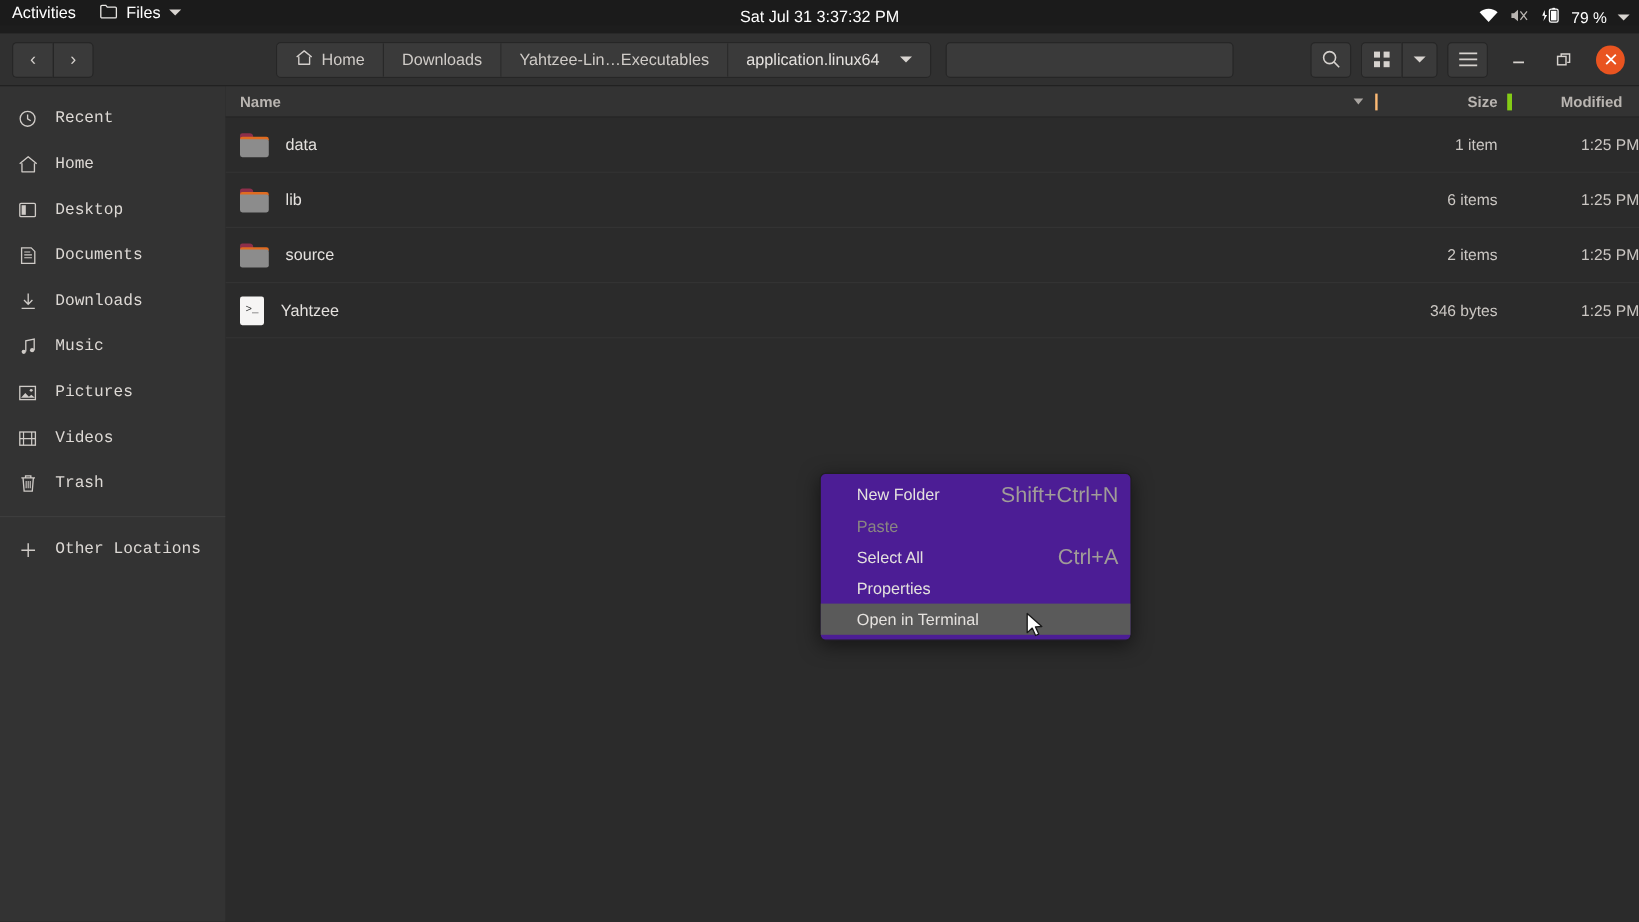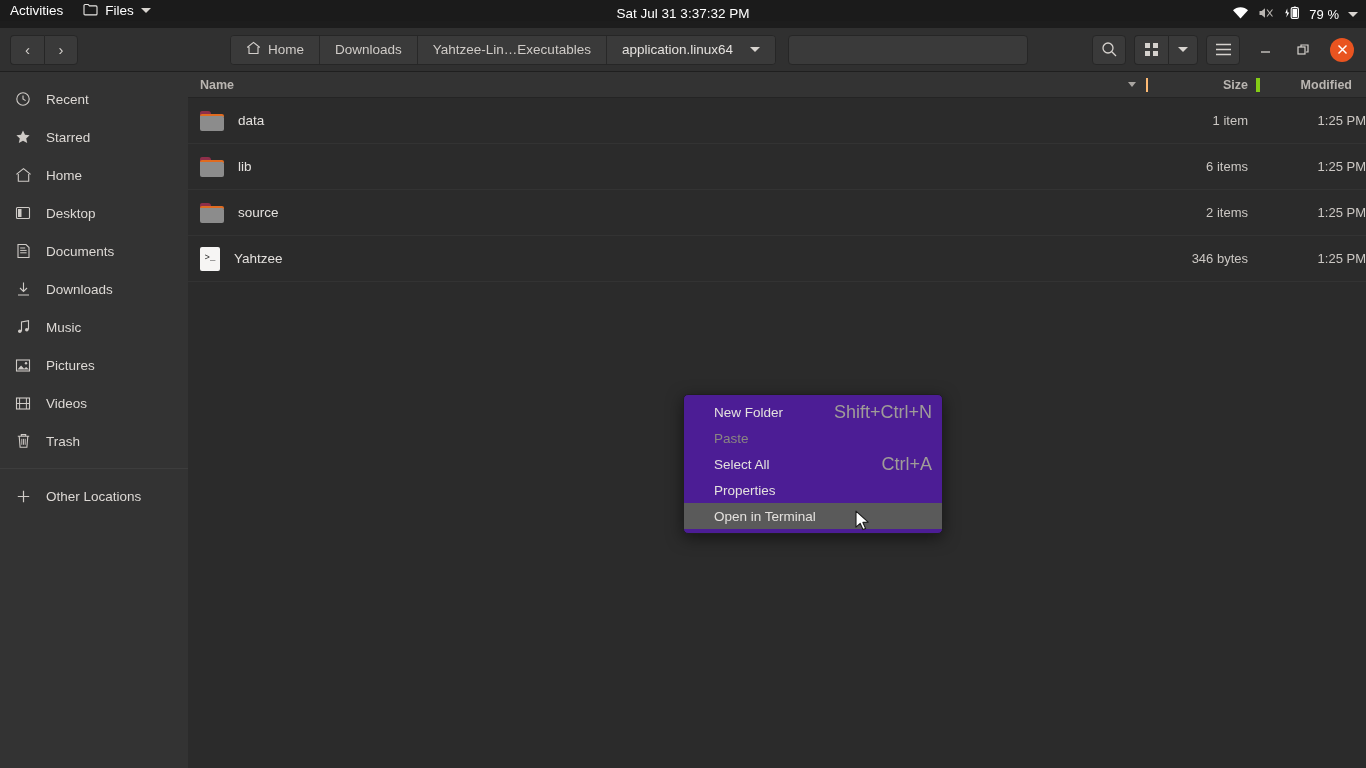--- a/index.html
+++ b/index.html
@@ -116,21 +116,21 @@
 
   
   #sidebar {
     position: absolute; top: 44px; left: 0;
     width: 188px; height: 696px;
     background: #333333;
     padding-top: 8px;
   }
   .side-item {
     height: 38px; display: flex; align-items: center; gap: 14px;
-    padding-left: 14px; color: #ddd9d5; font-size: 13.5px;
+    padding-left: 14px; color: #ddd9d5; font-size: 13.5px; font-family: Liberation Mono, monospace;
   }
   .side-icon { width: 18px; height: 18px; display: flex; align-items: center; justify-content: center; color: #cfcbc7; }
   .side-sep { height: 1px; background: #3d3d3d; margin: 8px 0; }
 
   
   #content {
     position: absolute; top: 44px; left: 188px;
     width: 1178px; height: 696px;
     background: #2b2b2b;
   }
@@ -320,28 +320,20 @@
       <span class="side-icon">
         <svg width="16" height="16" viewBox="0 0 16 16">
             <circle cx="8" cy="8" r="6.2" fill="none" stroke="#cfcbc7" stroke-width="1.1"></circle>
             <path d="M8 4.4V8l2.6 1.6" fill="none" stroke="#cfcbc7" stroke-width="1.1"></path>
           </svg>
       </span>
       <span>Recent</span>
     </div>
     <div class="side-item">
       <span class="side-icon">
-        <svg width="16" height="16" viewBox="0 0 16 16">
-            <path d="M8 1.5l2 4.3 4.6.5-3.4 3.1 1 4.6L8 11.7 3.8 14l1-4.6L1.4 6.3 6 5.8z" fill="#cfcbc7"></path>
-          </svg>
-      </span>
-      <span>Starred</span>
-    </div>
-    <div class="side-item">
-      <span class="side-icon">
         <svg width="17" height="16" viewBox="0 0 17 16">
             <path d="M1.4 7.4L8.5 1.6l7.1 5.8M3.3 7v7.2h10.4V7" fill="none" stroke="#cfcbc7" stroke-width="1.1" stroke-linejoin="round"></path>
           </svg>
       </span>
       <span>Home</span>
     </div>
     <div class="side-item">
       <span class="side-icon">
         <svg width="16" height="16" viewBox="0 0 16 16">
             <rect x="1.5" y="2.5" width="13" height="11" rx="1" fill="none" stroke="#cfcbc7" stroke-width="1.1"></rect>

